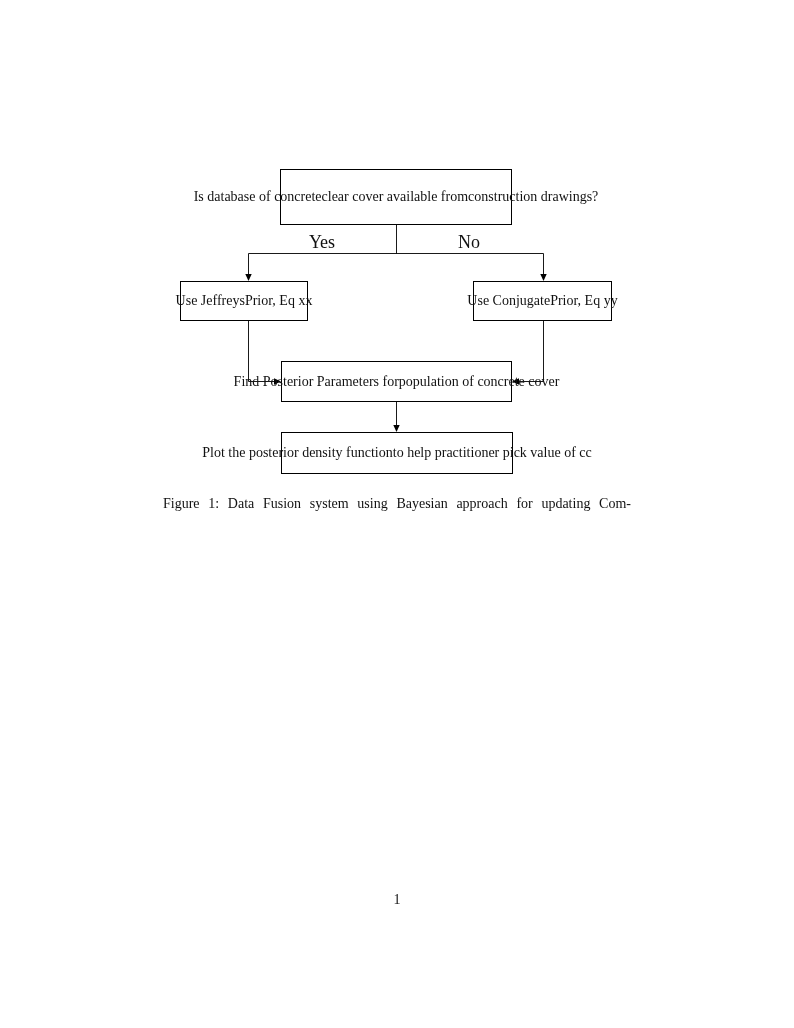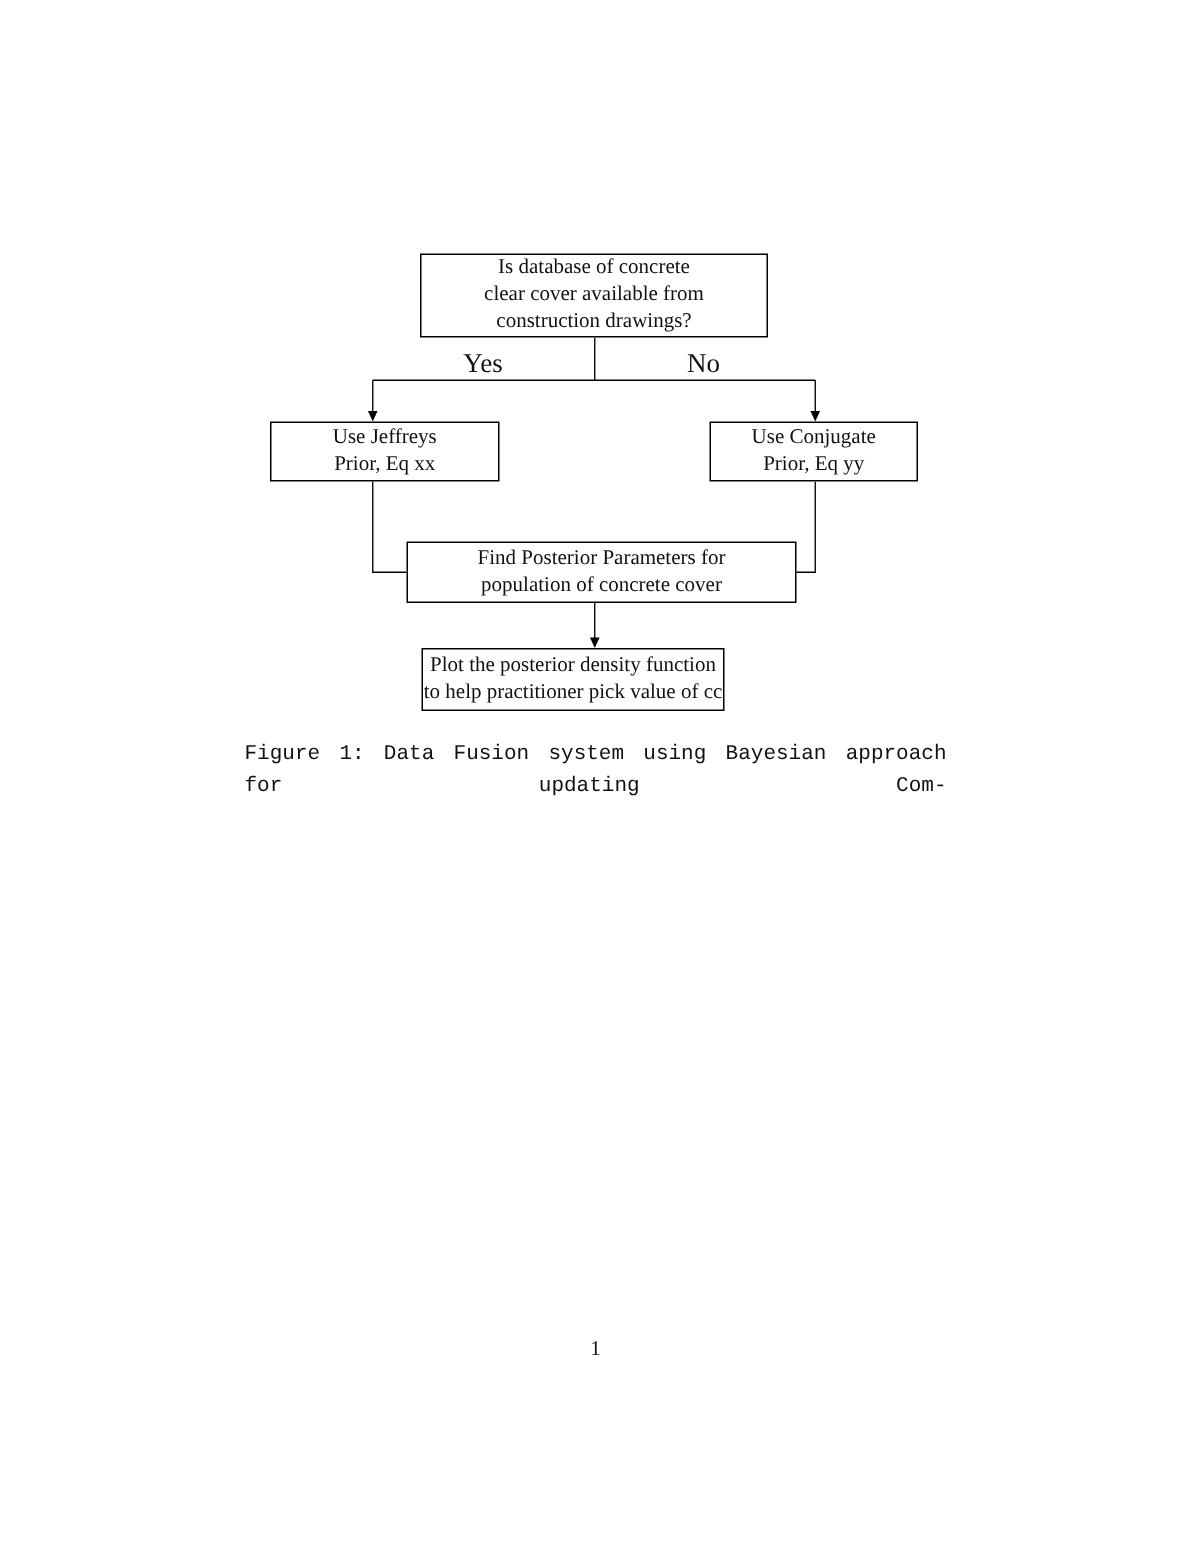--- a/index.html
+++ b/index.html
@@ -20,52 +20,51 @@
     pointer-events: none;
   }
   .edges path { stroke: #000; stroke-width: 0.9; fill: none; }
   .edges polygon { fill: #000; stroke: none; }
   .node {
     position: absolute;
     box-sizing: border-box;
     border: 1px solid #000;
     background: #fff;
     display: flex;
-    flex-direction: column;
     align-items: center;
     justify-content: center;
     text-align: center;
     font-size: 14px;
     line-height: 18px;
   }
   .node span { display: block; white-space: nowrap; }
   .node-question  { left: 280px; top: 169px; width: 232px; height: 56px; }
-  .node-jeffreys  { left: 180px; top: 281px; width: 153px; height: 40px; }
+  .node-jeffreys  { left: 180px; top: 281px; width: 128px; height: 40px; }
   .node-conjugate { left: 473px; top: 281px; width: 139px; height: 40px; font-family: Liberation Serif, serif; }
-  .node-posterior { left: 271px; top: 361px; width: 260px; height: 41px; }
-  .node-plot      { left: 281px; top: 432px; width: 202px; height: 42px; }
+  .node-posterior { left: 281px; top: 361px; width: 231px; height: 41px; }
+  .node-plot      { left: 281px; top: 432px; width: 232px; height: 42px; }
   .edge-label {
     position: absolute;
     font-size: 18px;
     line-height: 16px;
     transform: translateX(-50%);
     white-space: nowrap;
   }
   .edge-label-yes { left: 322px; top: 234px; }
   .edge-label-no  { left: 469px; top: 234px; }
   .caption {
     position: absolute;
     left: 163px;
     top: 493px;
     width: 468px;
     font-size: 14px;
     line-height: 21px;
   }
   .cap-line { width: 100%; }
-  .cap-justify { text-align: justify; text-align-last: justify; font-family: Liberation Mono, monospace; }
+  .cap-justify { text-align: justify; text-align-last: justify; }
   .mi { font-style: italic; }
   sub.mi { font-size: 10px; line-height: 0; }
   .page-number {
     position: absolute;
     left: 0; right: 0;
     top: 892px;
     text-align: center;
     font-size: 14px;
   }
 </style>

